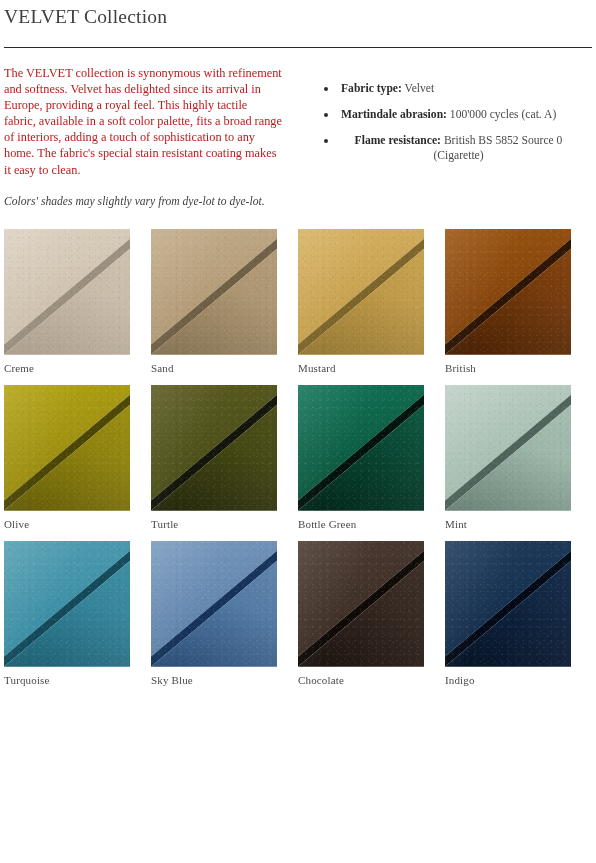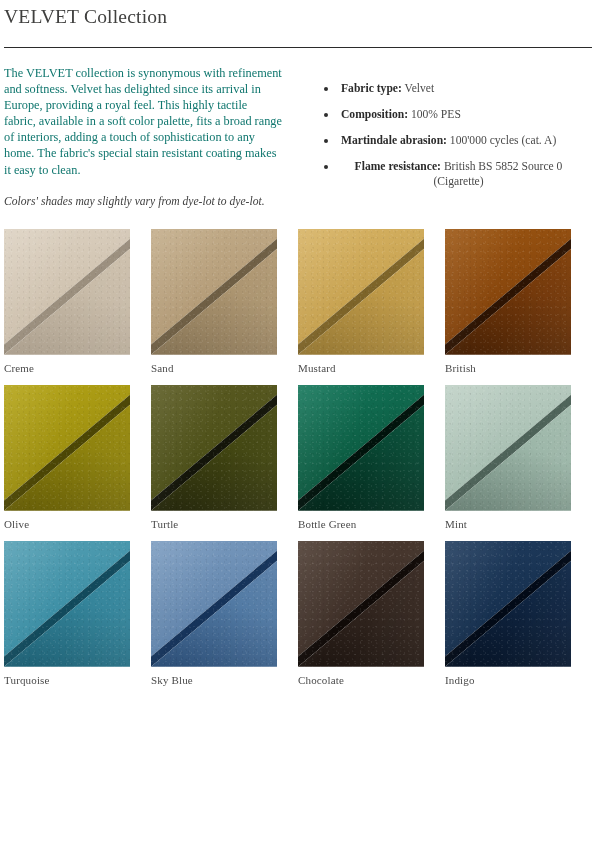--- a/index.html
+++ b/index.html
@@ -51,21 +51,21 @@
     width: 278px;
     flex: 0 0 278px;
   }
   .intro-right {
     flex: 1 1 auto;
     padding-left: 22px;
   }
   .body-text {
     font-size: 12.3px;
     line-height: 16.1px;
-    color: #0f766e;
+    color: #b91c1c;
     margin: 0;
     text-align: left;
   }
   .note-text {
     font-size: 11.6px;
     line-height: 15px;
     font-style: italic;
     color: #3f3f3f;
     margin: 16px 0 0 0;
   }
@@ -176,21 +176,20 @@
   </div>
 
   <div class="intro">
     <div class="intro-left">
       <p class="body-text">The VELVET collection is synonymous with refinement and softness. Velvet has delighted since its arrival in Europe, providing a royal feel. This highly tactile fabric, available in a soft color palette, fits a broad range of interiors, adding a touch of sophistication to any home. The fabric's special stain resistant coating makes it easy to clean.</p>
       <p class="note-text">Colors' shades may slightly vary from dye-lot to dye-lot.</p>
     </div>
     <div class="intro-right">
       <ul class="spec-list">
           <li class="spec-item"><span class="spec-bullet"></span><span class="spec-label">Fabric type:</span> <span class="spec-value">Velvet</span></li>
-          <li class="spec-item"><span class="spec-bullet"></span><span class="spec-label">Composition:</span> <span class="spec-value">100% PES</span></li>
           <li class="spec-item"><span class="spec-bullet"></span><span class="spec-label">Martindale abrasion:</span> <span class="spec-value">100'000 cycles (cat. A)</span></li>
           <li class="spec-item"><span class="spec-bullet"></span><span class="spec-label">Flame resistance:</span> <span class="spec-value">British BS 5852 Source 0 (Cigarette)</span></li>
         </ul>
     </div>
   </div>
 
   <div class="swatch-grid">
       <div class="swatch-cell">
         <div class="swatch-img">
           <div class="plane-top" style="background: linear-gradient(160deg, rgb(221, 210, 194) 0%, rgb(207, 194, 175) 55%, rgb(200, 187, 168) 100%);"></div>

